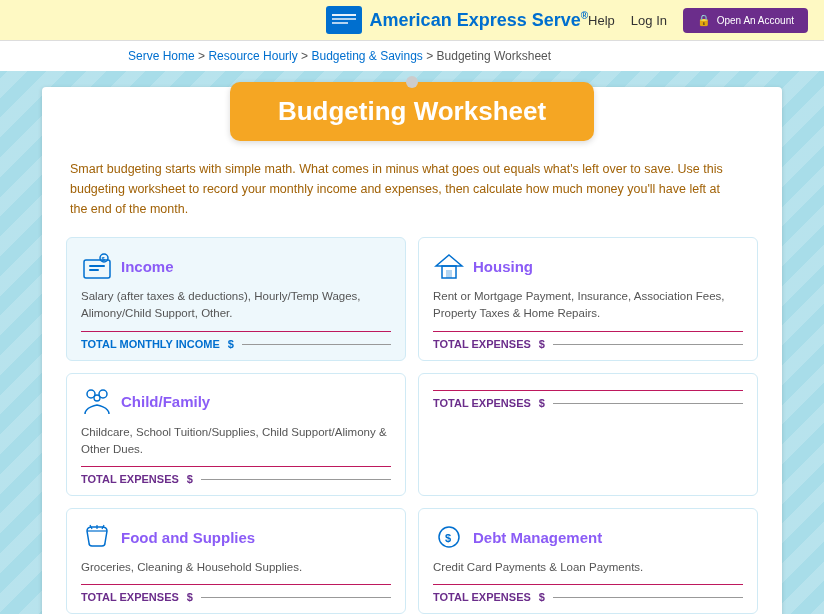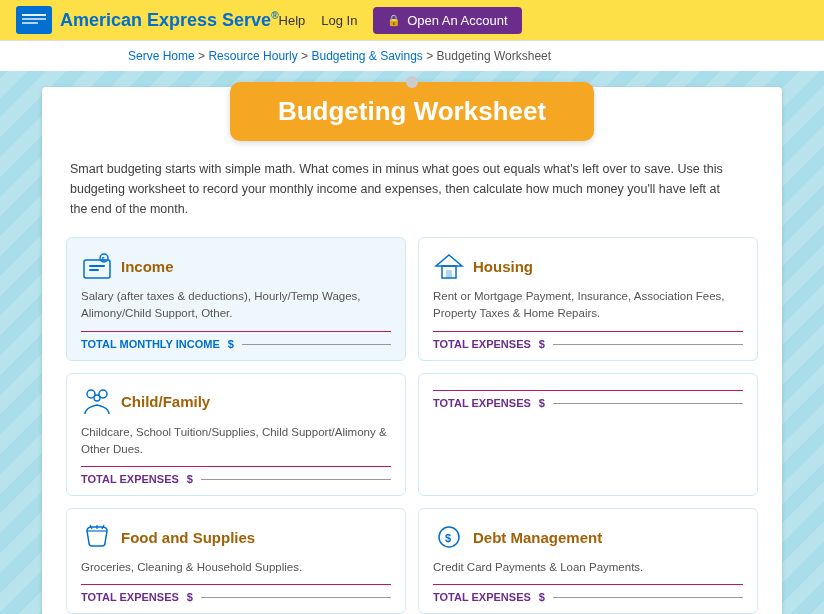--- a/index.html
+++ b/index.html
@@ -2,24 +2,24 @@
 <html><head>
   <meta charset="utf-8">
   <style>
     * { box-sizing: border-box; margin: 0; padding: 0; }
     body { font-family: Arial, sans-serif; font-size: 13px; background: #fff; color: #333; }
 
     
     #header {
       display: flex;
       align-items: center;
-      justify-content: flex-start;
+      justify-content: flex-end;
       padding: 6px 16px;
       border-bottom: 1px solid #ddd;
-      background: #fde047;
+      background: #fef9c3;
     }
     #logo-area {
       display: flex;
       align-items: center;
       gap: 8px;
     }
     #logo-box {
       width: 36px;
       height: 28px;
       background: #006fcf;
@@ -44,21 +44,21 @@
       color: #333;
       text-decoration: none;
       font-size: 13px;
     }
     #open-account-btn {
       background: #6b2d8b;
       color: #fff;
       border: none;
       padding: 6px 14px;
       border-radius: 4px;
-      font-size: 13px;
+      font-size: 10px;
       cursor: pointer;
       display: flex;
       align-items: center;
       gap: 6px;
     }
     #open-account-btn:before {
       content: '🔒';
       font-size: 11px;
     }
 
@@ -125,21 +125,21 @@
       top: -6px;
       left: 50%;
       transform: translateX(-50%);
     }
 
     
     #intro-text {
       padding: 18px 44px 12px 28px;
       font-size: 12.5px;
       line-height: 1.6;
-      color: #404040;
+      color: #a16207;
     }
 
     
     #sections-grid {
       display: grid;
       grid-template-columns: 1fr 1fr;
       gap: 0;
       padding: 0 18px;
     }
 
@@ -165,21 +165,21 @@
       height: 32px;
       display: flex;
       align-items: center;
       justify-content: center;
       font-size: 20px;
       color: #006fcf;
     }
     .section-title {
       font-size: 15px;
       font-weight: bold;
-      color: #a16207;
+      color: #8b5cf6;
     }
     .section-desc {
       font-size: 11.5px;
       color: #555;
       line-height: 1.5;
       margin-bottom: 8px;
     }
     .section-total {
       font-size: 11px;
       font-weight: bold;

